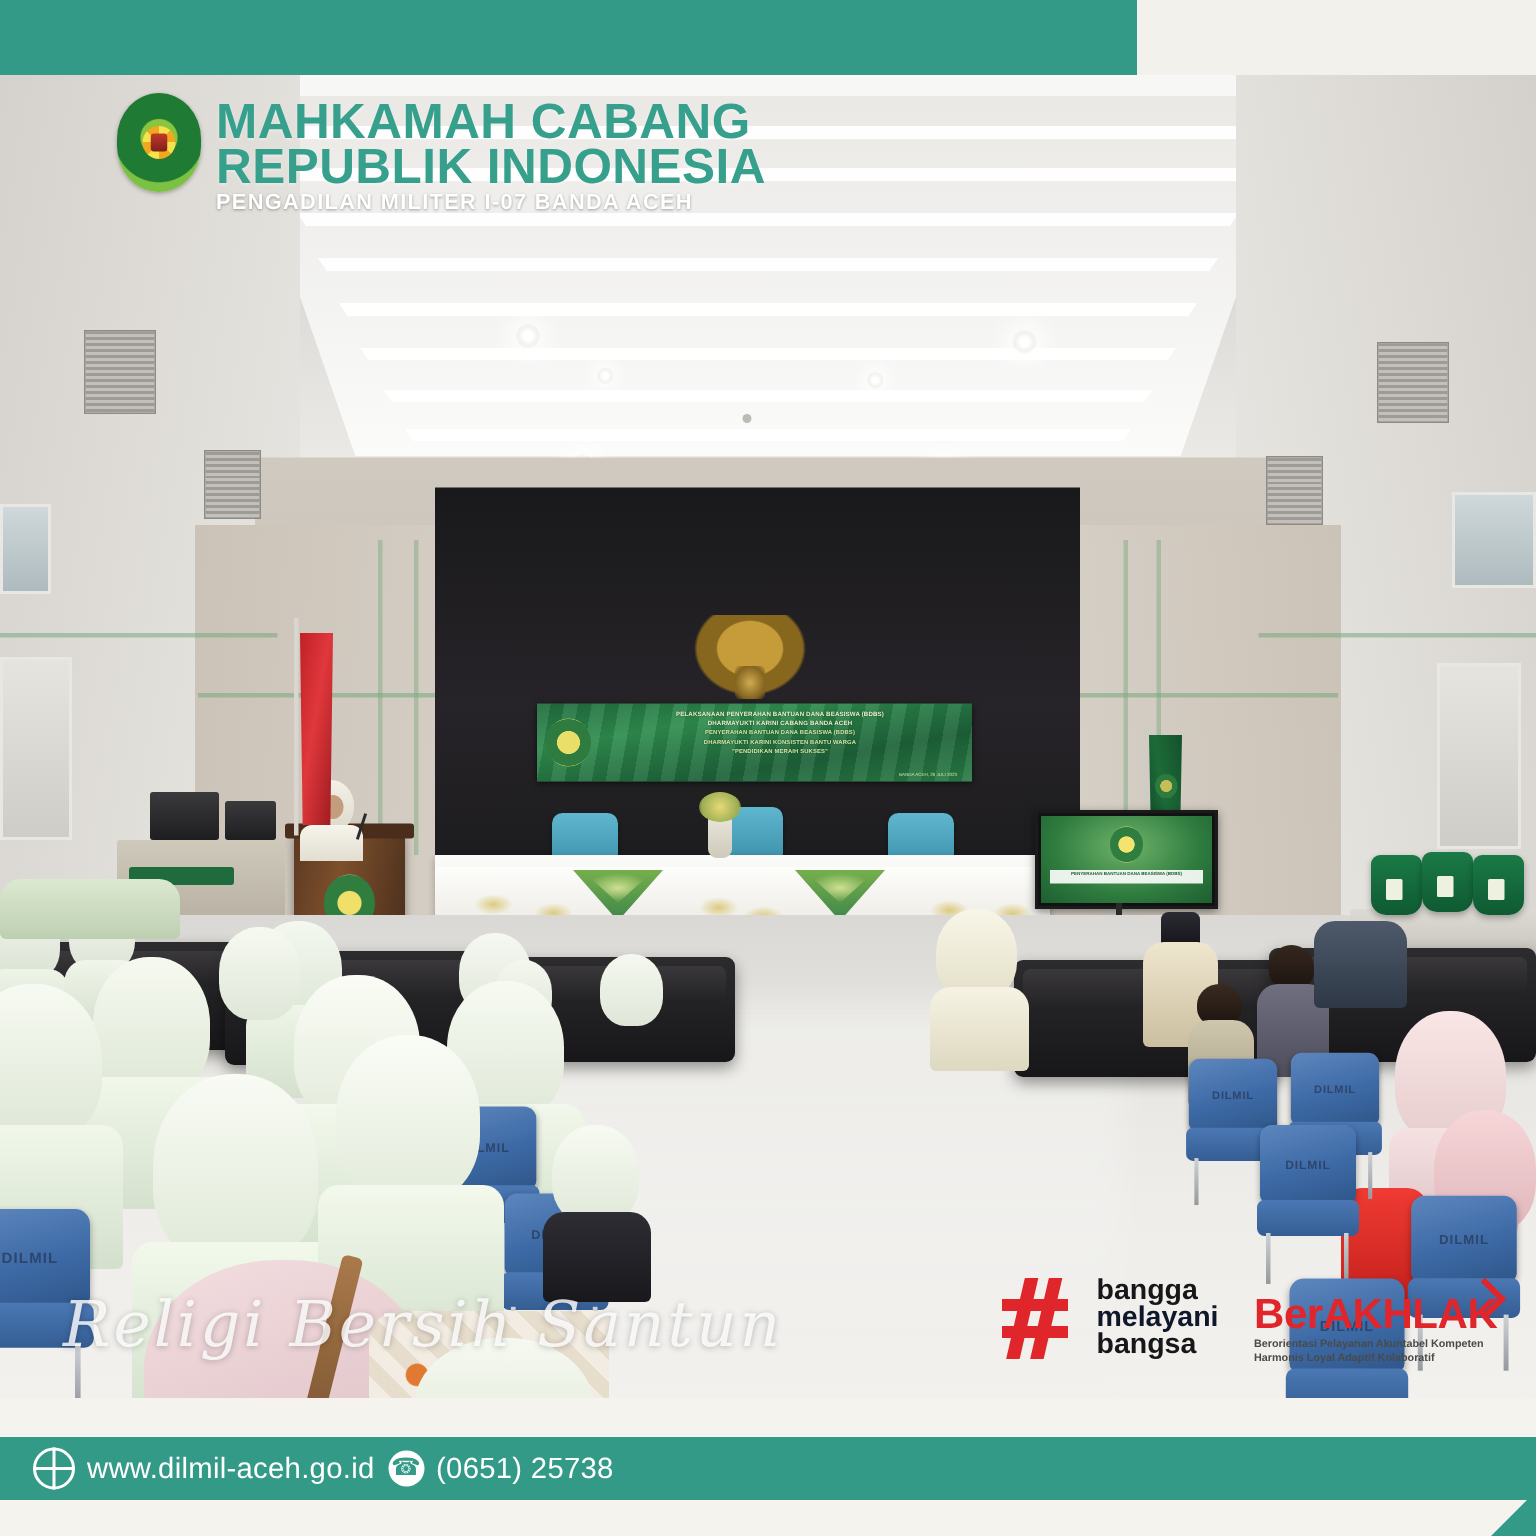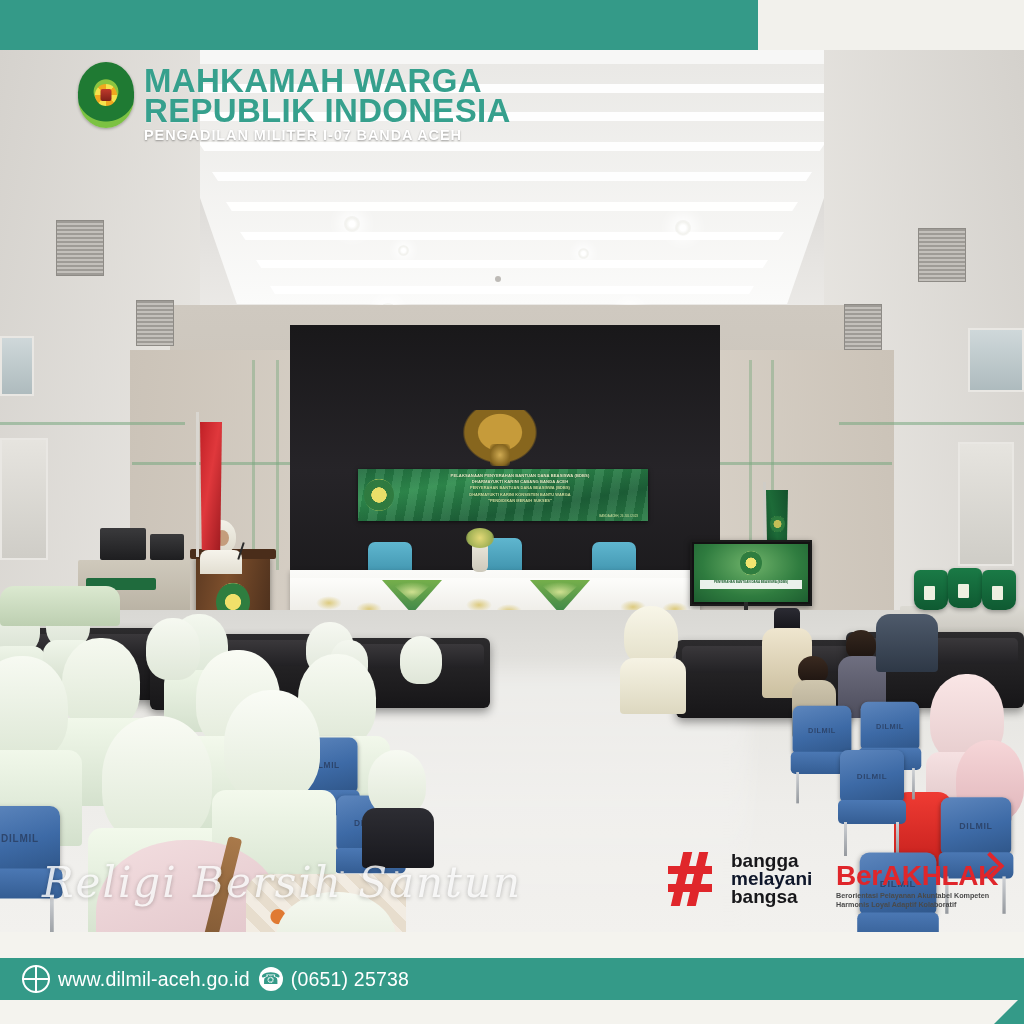--- a/index.html
+++ b/index.html
@@ -536,21 +536,21 @@
     </div>
     <div class="pers" style="left:368px;top:700px;">
       <div class="hijab" style="left:0;top:0;width:58px;height:66px;background:linear-gradient(#f7faf2,#e0e8d8);"></div>
       <div class="torso" style="left:-6px;top:58px;width:72px;height:60px;background:linear-gradient(#2d2d33,#18181d);"></div>
     </div>
   </div>
 
   <div class="hdr">
     <div class="crest"></div>
     <div class="hdr-txt">
-      <span class="h1">MAHKAMAH WARGA</span>
+      <span class="h1">MAHKAMAH CABANG</span>
       <span class="h2">REPUBLIK INDONESIA</span>
       <span class="h3">PENGADILAN MILITER I-07 BANDA ACEH</span>
     </div>
   </div>
 
   <div class="wm">Religi Bersih Santun</div>
 
   <div class="bmb">
     <div class="hash">
         <i></i>

